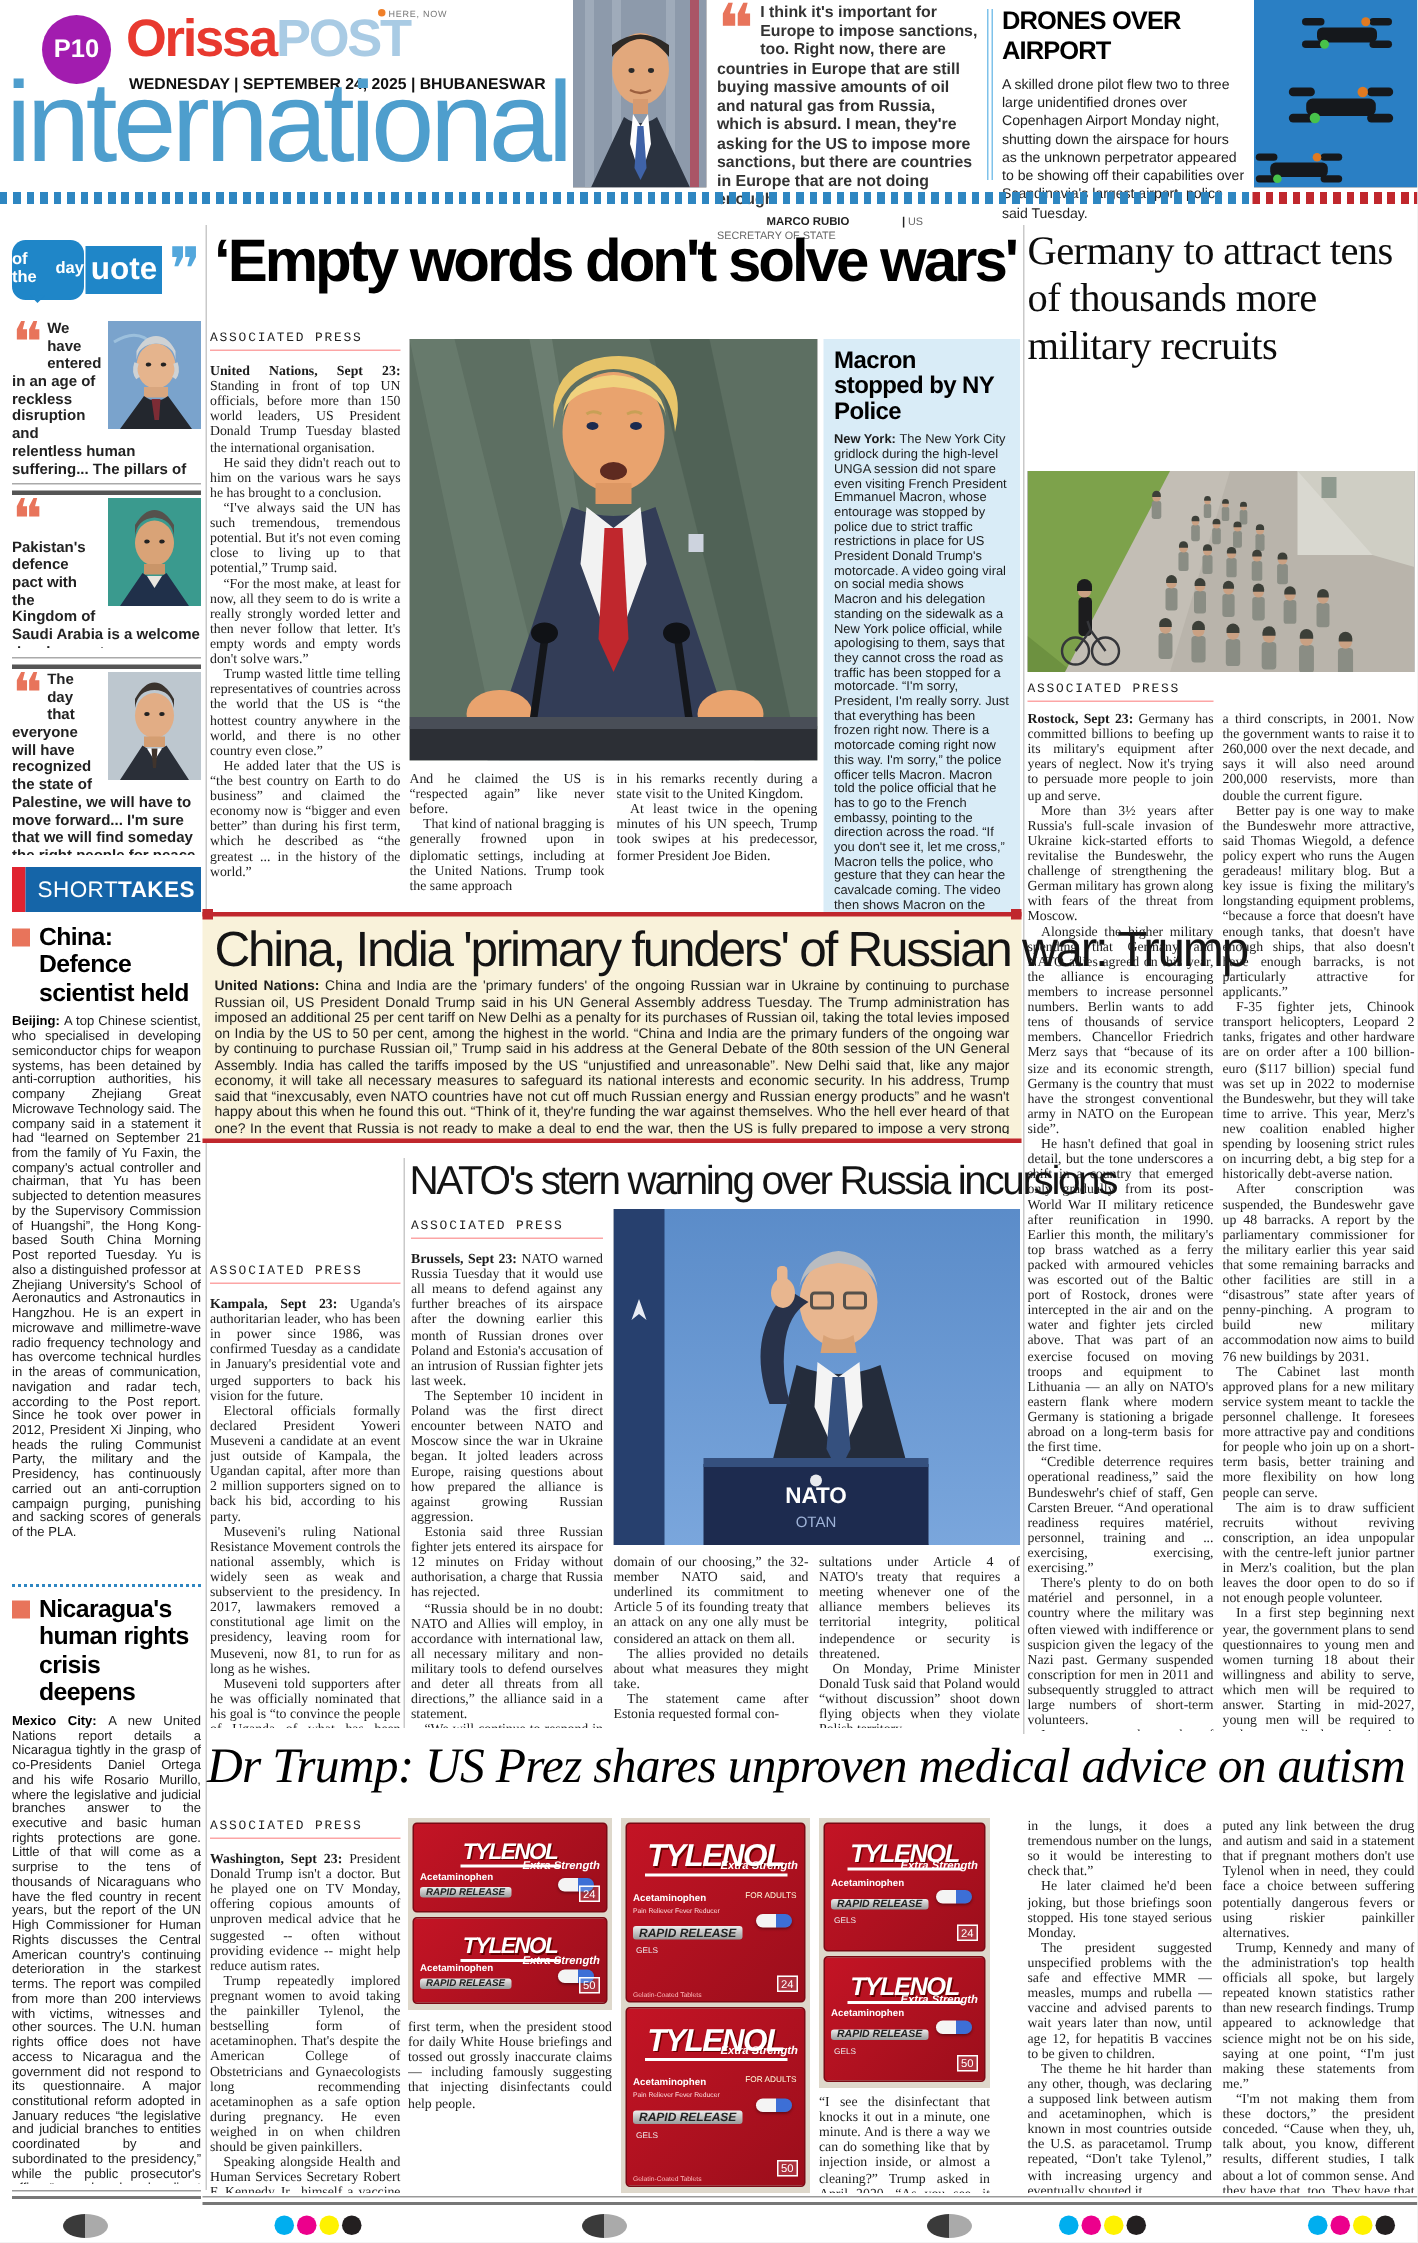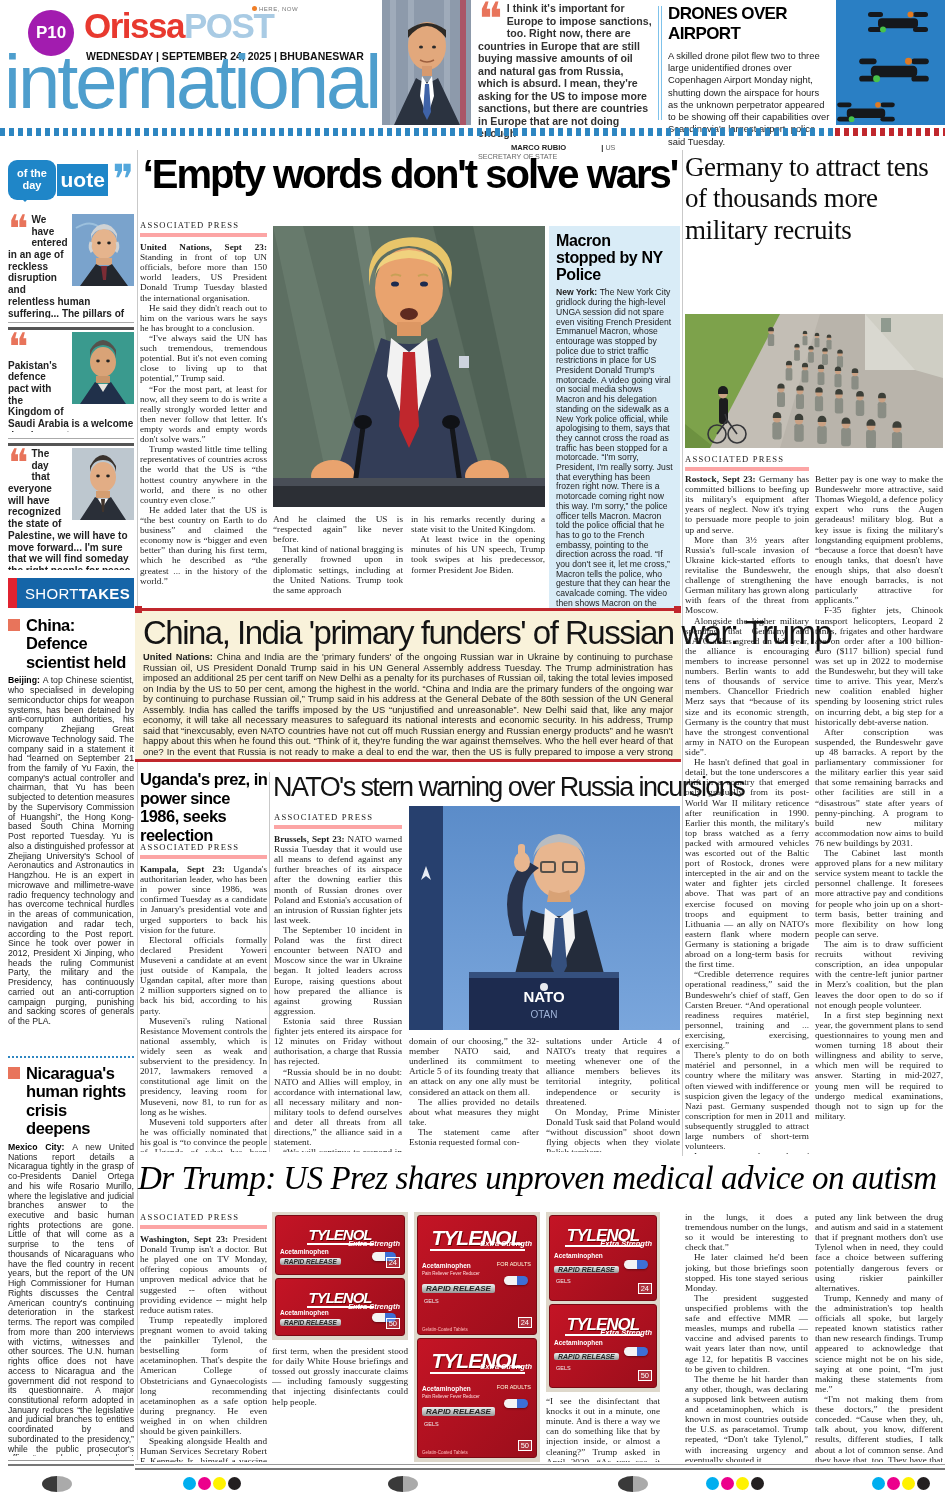--- a/index.html
+++ b/index.html
@@ -28,43 +28,43 @@
   .drones p{margin:0;font-size:9.4px;line-height:1.3;color:#222;}
   .dotted{left:0;top:128px;width:945px;height:8px;
     background:repeating-linear-gradient(90deg,#2e86c1 0 5px,transparent 5px 9px);}
   .dotted .red{position:absolute;right:0;top:0;width:110px;height:8px;
     background:repeating-linear-gradient(90deg,#c0272d 0 5px,#fff 5px 9px);}
   
   .hairline-v{background:#c9c9c9;width:1px;}
   
   .qlogo{left:8px;top:152px;width:126px;height:56px;display:flex;align-items:center;}
   .q-bubble{width:52px;height:40px;background:#1f86c8;border-radius:9px;color:#fff;font-weight:bold;
-            font-size:11px;line-height:1.05;display:flex;flex-direction:column;align-items:center;justify-content:center;position:relative;}
+            font-size:11px;line-height:1.05;display:flex;align-items:center;justify-content:center;position:relative;}
   .q-bubble:after{content:"";position:absolute;left:12px;bottom:-7px;border:5px solid transparent;border-top-color:#1f86c8;}
   .q-box{width:56px;height:32px;background:#1f86c8;color:#fff;font-weight:bold;font-size:21px;
          display:flex;align-items:center;justify-content:center;margin-left:1px;}
   .q-marks{font-family:"Liberation Serif",serif;font-size:40px;color:#53a7dc;line-height:.6;margin-left:4px;}
   .quote-item{left:8px;width:126px;}
   .quote-item .head{width:62px;height:72px;float:right;margin:0 0 3px 4px;}
   .quote-item .gq{float:left;font-family:"Liberation Serif",serif;font-size:38px;line-height:.65;color:#e8745b;margin:3px 3px 0 0;}
   .quote-item .qt{font-size:10px;font-weight:bold;line-height:1.17;color:#222;text-align:left;}
   .qdiv{left:8px;width:126px;height:4px;border-top:1px solid #aaa;border-bottom:3px solid #555;}
   .stakes-bar{left:8px;top:578px;width:126px;height:30px;display:flex;}
   .stakes-red{width:9px;background:#e02330;}
   .stakes-blue{flex:1;background:#1565a8;color:#fff;display:flex;align-items:center;padding-left:8px;
                font-size:15px;letter-spacing:.3px;}
   .stake{left:8px;width:126px;overflow:hidden;}
   .stake h3{margin:0 0 5px 0;font-size:16.5px;line-height:1.12;letter-spacing:-.4px;color:#000;position:relative;padding-left:18px;}
   .stake h3 i{position:absolute;left:0;top:3px;width:12px;height:12px;background:#e8745b;}
   .stake p{margin:0;font-size:9px;line-height:1.13;text-align:justify;color:#222;}
   .stake p b{color:#000;}
   .dotdiv{left:8px;width:126px;border-top:2px dotted #2e86c1;}
   
-  .byline{font-family:Liberation Serif, serif;font-size:8.6px;letter-spacing:1.2px;color:#222;
-          border-bottom:4px solid #fca5a5;padding-bottom:3px;margin-bottom:6px;}
+  .byline{font-family:Liberation Mono, monospace;font-size:8.6px;letter-spacing:1.2px;color:#222;
+          border-bottom:1px solid #fca5a5;padding-bottom:3px;margin-bottom:6px;}
   .serif{font-family:"Liberation Serif",serif;}
   .col{overflow:hidden;}
   .col p{margin:0;font-size:9.2px;line-height:1.1;text-align:justify;color:#1c1c1c;}
   .col p + p{text-indent:9px;}
   .col p b{font-weight:bold;}
   .sansbody p{font-family:"Liberation Sans",sans-serif;font-size:8.7px;line-height:1.12;}
   
   .ew-h{left:140px;top:152px;width:540px;font-size:40px;font-weight:bold;letter-spacing:-2px;
         text-align:center;white-space:nowrap;color:#000;}
   
@@ -272,21 +272,21 @@
   <div class="abs hairline-v" style="left:682px;top:150px;height:1006px;"></div>
 
   <div class="abs ew-h">‘Empty words don't solve wars'</div>
   <div class="abs" style="left:140px;top:220px;width:127px;">
       <div class="byline">ASSOCIATED PRESS</div>
     </div>
   <div class="abs col serif" style="left:140px;top:242px;width:127px;height:362px;">
       <p><b>United Nations, Sept 23: </b>Standing in front of top UN officials, before more than 150 world leaders, US President Donald Trump Tuesday blasted the international organisation.</p>
       <p>He said they didn't reach out to him on the various wars he says he has brought to a conclusion.</p>
       <p>“I've always said the UN has such tremendous, tremendous potential. But it's not even coming close to living up to that potential,” Trump said.</p>
-      <p>“For the most part, at least for now, all they seem to do is write a really strongly worded letter and then never follow that letter. It's empty words and empty words don't solve wars.”</p>
+      <p>“For the most make, at least for now, all they seem to do is write a really strongly worded letter and then never follow that letter. It's empty words and empty words don't solve wars.”</p>
       <p>Trump wasted little time telling representatives of countries across the world that the US is “the hottest country anywhere in the world, and there is no other country even close.”</p>
       <p>He added later that the US is “the best country on Earth to do business” and claimed the economy now is “bigger and even better” than during his first term, which he described as “the greatest ... in the history of the world.”</p>
     </div>
 
   <div class="abs photo" style="left:273px;top:226px;width:272px;height:281px;">
     <svg width="272" height="281" viewBox="0 0 272 281">
       <rect width="272" height="281" fill="#5d6f62"></rect>
       <path d="M0 0 L60 281 L100 281 L30 0 Z" fill="#6c7f71" opacity=".7"></path>
       <path d="M160 0 L230 281 L260 281 L200 0 Z" fill="#4e5f54" opacity=".8"></path>
       <path d="M80 0 L130 281 L140 281 L95 0 Z" fill="#77897b" opacity=".6"></path>
@@ -329,21 +329,20 @@
       <p>At least twice in the opening minutes of his UN speech, Trump took swipes at his predecessor, former President Joe Biden.</p>
     </div>
 
   <div class="banner">
     <h2>China, India 'primary funders' of Russian war: Trump</h2>
     <div class="col sansbody" style="height:104px;">
         <p><b>United Nations: </b>China and India are the 'primary funders' of the ongoing Russian war in Ukraine by continuing to purchase Russian oil, US President Donald Trump said in his UN General Assembly address Tuesday. The Trump administration has imposed an additional 25 per cent tariff on New Delhi as a penalty for its purchases of Russian oil, taking the total levies imposed on India by the US to 50 per cent, among the highest in the world. “China and India are the primary funders of the ongoing war by continuing to purchase Russian oil,” Trump said in his address at the General Debate of the 80th session of the UN General Assembly.  India has called the tariffs imposed by the US “unjustified and unreasonable”. New Delhi said that, like any major economy, it will take all necessary measures to safeguard its national interests and economic security. In his address, Trump said that “inexcusably, even NATO countries have not cut off much Russian energy and Russian energy products” and he wasn't happy about this when he found this out. “Think of it, they're funding the war against themselves. Who the hell ever heard of that one? In the event that Russia is not ready to make a deal to end the war, then the US is fully prepared to impose a very strong round of powerful tariffs, which would stop the bloodshed, I believe, very quickly.”  Trump said that for those tariffs to be effective, European nations, “all of you are gathered here right now, would have to join us in adopting the exact same measures. I mean, you're much closer to the city. We have an ocean in between, you're right there, and Europe has to step it up. They can't be doing what they're doing. They're buying oil and gas from Russia while they're fighting Russia.</p>
       </div>
   </div>
 
-  <div class="abs ug-h">Uganda's prez, in power since 1986, seeks reelection</div>
   <div class="abs" style="left:140px;top:842px;width:127px;">
       <div class="byline">ASSOCIATED PRESS</div>
     </div>
   <div class="abs col serif" style="left:140px;top:864px;width:127px;height:288px;">
       <p><b>Kampala, Sept 23: </b>Uganda's authoritarian leader, who has been in power since 1986, was confirmed Tuesday as a candidate in January's presidential vote and urged supporters to back his vision for the future.</p>
       <p>Electoral officials formally declared President Yoweri Museveni a candidate at an event just outside of Kampala, the Ugandan capital, after more than 2 million supporters signed on to back his bid, according to his party.</p>
       <p>Museveni's ruling National Resistance Movement controls the national assembly, which is widely seen as weak and subservient to the presidency. In 2017, lawmakers removed a constitutional age limit on the presidency, leaving room for Museveni, now 81, to run for as long as he wishes.</p>
       <p>Museveni told supporters after he was officially nominated that his goal is “to convince the people of Uganda of what has been achieved in the past and what we are planning to do now.”</p>
     </div>
   <div class="abs hairline-v" style="left:269px;top:772px;height:380px;"></div>
@@ -455,20 +454,21 @@
   <div class="abs col serif" style="left:685px;top:474px;width:124px;height:680px;">
       <p><b>Rostock, Sept 23: </b>Germany has committed billions to beefing up its military's equipment after years of neglect. Now it's trying to persuade more people to join up and serve.</p>
       <p>More than 3½ years after Russia's full-scale invasion of Ukraine kick-started efforts to revitalise the Bundeswehr, the challenge of strengthening the German military has grown along with fears of the threat from Moscow.</p>
       <p>Alongside the higher military spending that Germany and NATO allies agreed on this year, the alliance is encouraging members to increase personnel numbers. Berlin wants to add tens of thousands of service members. Chancellor Friedrich Merz says that “because of its size and its economic strength, Germany is the country that must have the strongest conventional army in NATO on the European side”.</p>
       <p>He hasn't defined that goal in detail, but the tone underscores a shift in a country that emerged only gradually from its post-World War II military reticence after reunification in 1990. Earlier this month, the military's top brass watched as a ferry packed with armoured vehicles was escorted out of the Baltic port of Rostock, drones were intercepted in the air and on the water and fighter jets circled above. That was part of an exercise focused on moving troops and equipment to Lithuania — an ally on NATO's eastern flank where modern Germany is stationing a brigade abroad on a long-term basis for the first time.</p>
       <p>“Credible deterrence requires operational readiness,” said the Bundeswehr's chief of staff, Gen Carsten Breuer. “And operational readiness requires matériel, personnel, training and ... exercising, exercising, exercising.”</p>
       <p>There's plenty to do on both matériel and personnel, in a country where the military was often viewed with indifference or suspicion given the legacy of the Nazi past. Germany suspended conscription for men in 2011 and subsequently struggled to attract large numbers of short-term volunteers.</p>
       <p>In recent years, the number of military personnel has hovered just above 180,000 — compared with 300,000, more than</p>
     </div>
   <div class="abs col serif" style="left:815px;top:474px;width:128px;height:680px;">
+      <p>a third conscripts, in 2001. Now the government wants to raise it to 260,000 over the next decade, and says it will also need around 200,000 reservists, more than double the current figure.</p>
       <p>Better pay is one way to make the Bundeswehr more attractive, said Thomas Wiegold, a defence policy expert who runs the Augen geradeaus! military blog. But a key issue is fixing the military's longstanding equipment problems, “because a force that doesn't have enough tanks, that doesn't have enough ships, that also doesn't have enough barracks, is not particularly attractive for applicants.”</p>
       <p>F-35 fighter jets, Chinook transport helicopters, Leopard 2 tanks, frigates and other hardware are on order after a 100 billion-euro ($117 billion) special fund was set up in 2022 to modernise the Bundeswehr, but they will take time to arrive. This year, Merz's new coalition enabled higher spending by loosening strict rules on incurring debt, a big step for a historically debt-averse nation.</p>
       <p>After conscription was suspended, the Bundeswehr gave up 48 barracks. A report by the parliamentary commissioner for the military earlier this year said that some remaining barracks and other facilities are still in a “disastrous” state after years of penny-pinching. A program to build new military accommodation now aims to build 76 new buildings by 2031.</p>
       <p>The Cabinet last month approved plans for a new military service system meant to tackle the personnel challenge. It foresees more attractive pay and conditions for people who join up on a short-term basis, better training and more flexibility on how long people can serve.</p>
       <p>The aim is to draw sufficient recruits without reviving conscription, an idea unpopular with the centre-left junior partner in Merz's coalition, but the plan leaves the door open to do so if not enough people volunteer.</p>
       <p>In a first step beginning next year, the government plans to send questionnaires to young men and women turning 18 about their willingness and ability to serve, which men will be required to answer. Starting in mid-2027, young men will be required to undergo medical examinations, though not to sign up for the military.</p>
     </div>
 
   <div class="abs drt-h">Dr Trump: US Prez shares unproven medical advice on autism</div>
   <div class="abs" style="left:140px;top:1212px;width:127px;">

